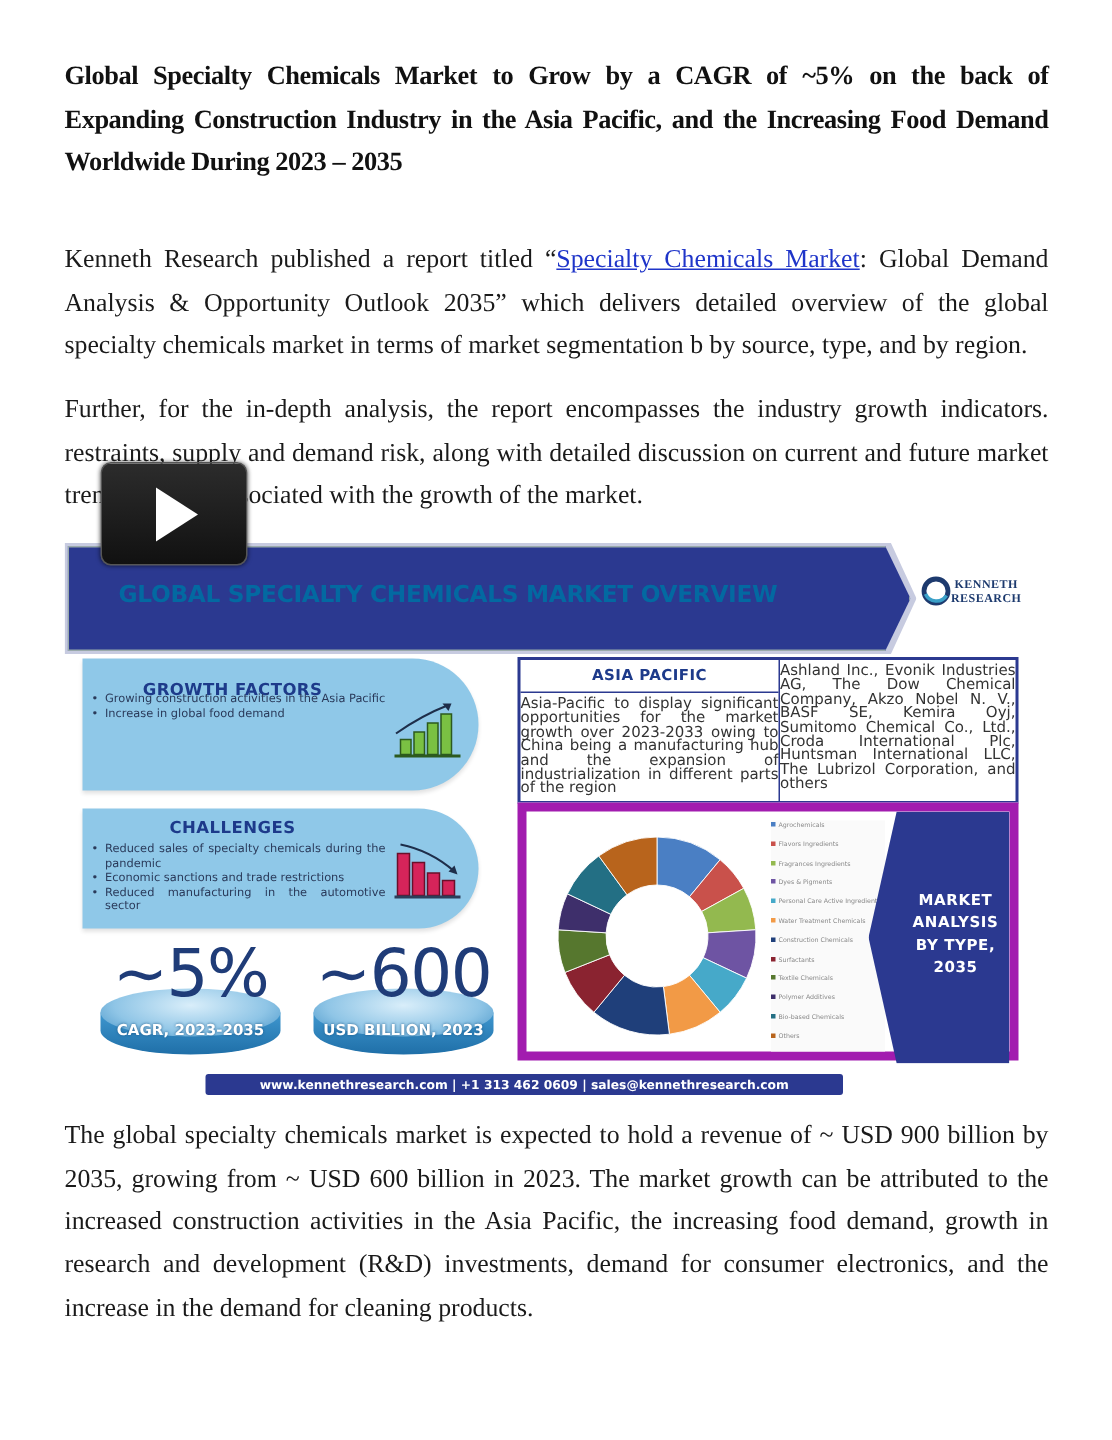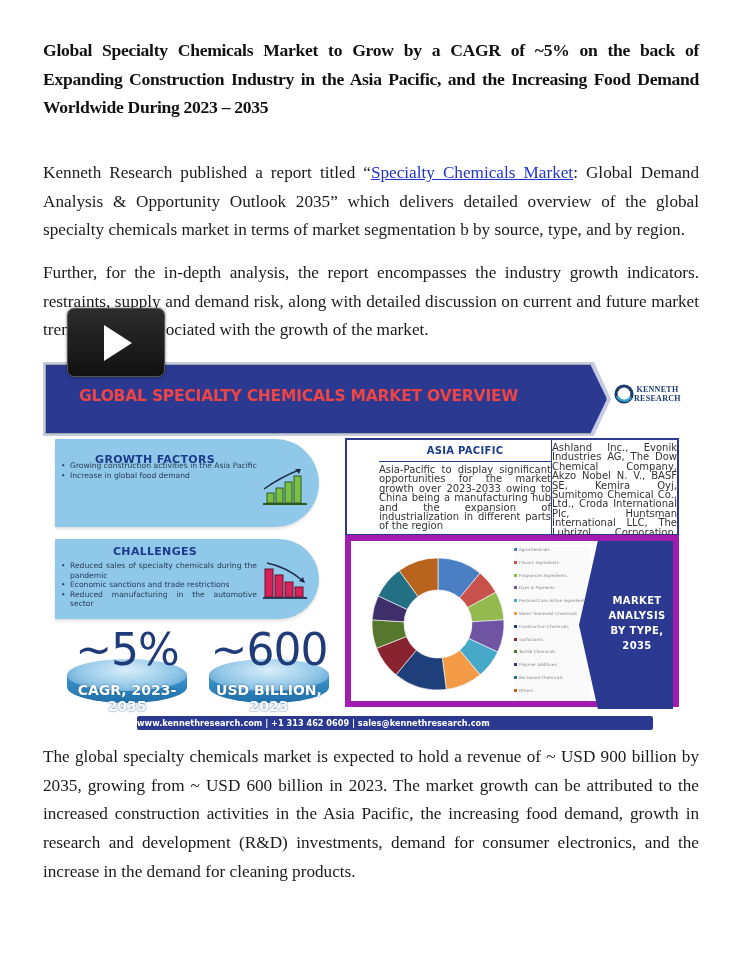--- a/index.html
+++ b/index.html
@@ -42,21 +42,21 @@
     border: 1px solid #9aa;
   }
   .banner-outline {
     position: absolute; left: 0; top: 0; width: 568px; height: 74px;
     background: #c7cbe0;
     clip-path: polygon(0 0, 97% 0, 100% 50%, 97% 100%, 0 100%);
   }
   .banner-title {
     position: absolute; left: 36px; top: 25px;
     font-family: "DejaVu Sans", "Liberation Sans", sans-serif; font-weight: bold;
-    font-size: 15.5px; color: #ef4444; letter-spacing: -0.2px; text-align: right;
+    font-size: 15.5px; color: #0369a1; letter-spacing: -0.2px; text-align: right;
   }
   .logo { position: absolute; left: 571px; top: 22px; display: flex; align-items: center; gap: 0; text-align: center; }
   .logo-mark { width: 20px; height: 20px; }
   .logo-text {
     font-family: "Liberation Serif", "DejaVu Serif", serif; font-size: 8px; font-weight: bold;
     line-height: 9px; color: #1d3a6e; letter-spacing: 0.3px;
   }
 
   .pill {
     position: absolute; left: 12px; width: 264px;
@@ -97,31 +97,31 @@
     border-radius: 0 0 60px 60px / 0 0 16px 16px;
   }
   .stat-value {
     position: absolute; left: 0; top: 0; width: 132px; text-align: center;
     font-family: "DejaVu Sans", "Liberation Sans", sans-serif;
     font-size: 44px; line-height: 50px; color: #1f3c78; letter-spacing: -1px;
   }
   .stat-label {
     position: absolute; left: 0; top: 57px; width: 132px; text-align: center;
     font-family: "DejaVu Sans", "Liberation Sans", sans-serif; font-weight: bold;
-    font-size: 14px; color: #ffffff; text-shadow: 0 0 2px #1e5a8a;
+    font-size: 10px; color: #ffffff; text-shadow: 0 0 2px #1e5a8a;
   }
 
   .region-table {
     position: absolute; left: 302px; top: 76px; width: 334px; height: 98px;
     border: 2px solid #2b3990; background: #fff;
     display: flex;
   }
   .rt-col { flex: 1; position: relative; }
   .rt-col + .rt-col { border-left: 1.5px solid #2b3990; }
-  .rt-col.asia { flex: 0 0 172px; margin-left: 32px; }
+  .rt-col.asia { flex: 0 0 172px; }
   .rt-head {
     height: 22px; border-bottom: 1.5px solid #2b3990; text-align: center;
     font-family: "DejaVu Sans", "Liberation Sans", sans-serif; font-weight: bold;
     font-size: 10px; line-height: 22px; color: #1d3a8a; letter-spacing: 0.3px;
   }
   .rt-body {
     padding: 3px 0; font-family: "DejaVu Sans", "Liberation Sans", sans-serif;
     font-size: 10px; line-height: 9.4px; color: #333; text-align: justify;
   }
 
@@ -142,22 +142,22 @@
     background: #2b3990;
     clip-path: polygon(20% 0, 100% 0, 100% 100%, 20% 100%, 0 50%);
   }
   .analysis-tag-text {
     position: absolute; left: 22px; top: 52px; width: 72px; text-align: center;
     font-family: "DejaVu Sans", "Liberation Sans", sans-serif; font-weight: bold;
     font-size: 10px; line-height: 15px; color: #fff; letter-spacing: 0.4px;
   }
 
   .footer-bar {
-    position: absolute; left: 94px; top: 354px; width: 516px; height: 14px;
-    background: #2b3990; border-radius: 2px; 
+    position: absolute; left: 94px; top: 354px; width: 425px; height: 14px;
+    background: #2b3990; border-radius: 2px; text-align: center;
     font-family: "DejaVu Sans", "Liberation Sans", sans-serif; font-weight: bold;
     font-size: 8.2px; line-height: 14px; color: #fff;
   }
 </style>
 </head>
 <body>
 
 <div class="page">
   <h1 class="title">Global Specialty Chemicals Market to Grow by a CAGR of ~5% on the back of Expanding Construction Industry in the Asia Pacific, and the Increasing Food Demand Worldwide During 2023 – 2035</h1>
 

